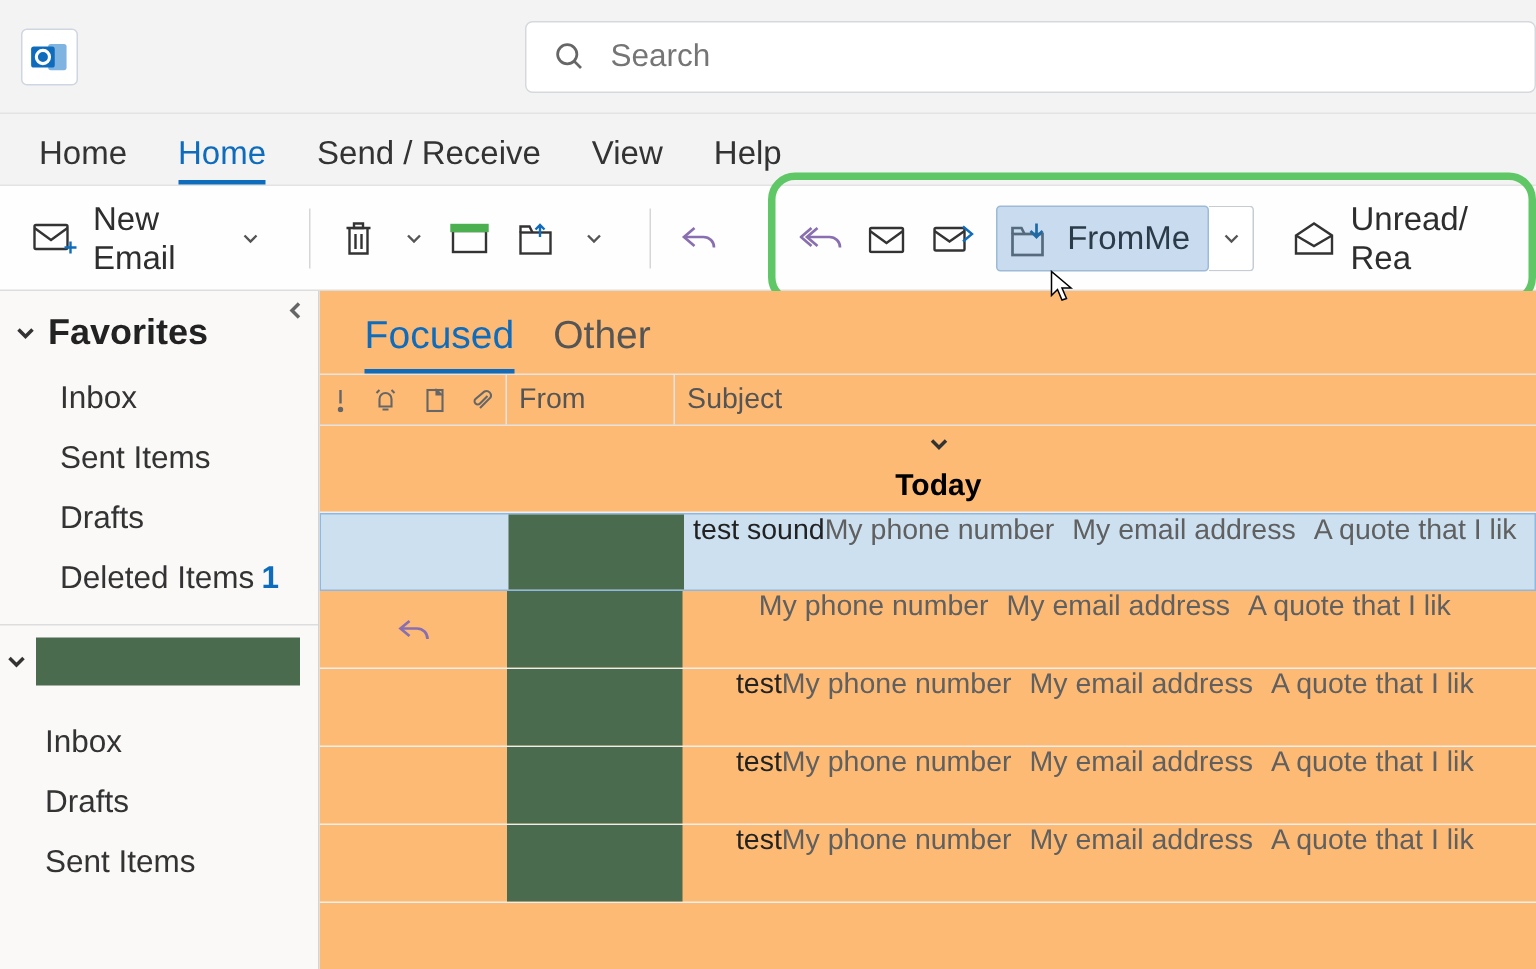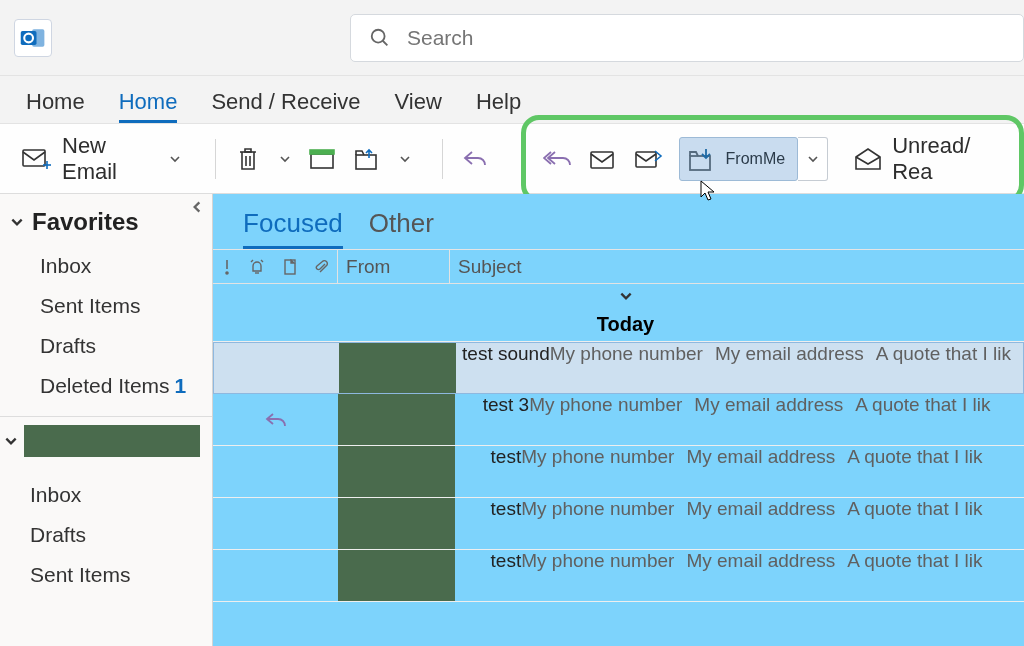--- a/index.html
+++ b/index.html
@@ -66,21 +66,21 @@
   .btn .lbl { font-size:22px; color:#2e2e2e; }
   .iconbtn { width:36px;height:36px; display:flex;align-items:center;justify-content:center;cursor:pointer;border-radius:4px;}
   .caret { width:18px;height:18px;display:flex;align-items:center;justify-content:center;}
   svg { display:block; }
 
   .quickstep {
     height:44px; display:flex;align-items:center; gap:10px;
     background:#c9dcef; border:1px solid #9dbad6; border-radius:3px;
     padding:0 12px 0 8px; cursor:pointer;
   }
-  .quickstep .lbl { font-size:16px; color:#2b3b4a;text-align:right; }
+  .quickstep .lbl { font-size:22px; color:#2b3b4a;text-align:right; }
   .quickstep-dd { width:30px;height:44px; border:1px solid #c6ccd3;border-left:none;border-radius:0 3px 3px 0;
      display:flex;align-items:center;justify-content:center; background:#fff; cursor:pointer;}
   .highlightbox {
     border:5px solid #5fc765; border-radius:18px;
     display:flex; align-items:center; height:88px;
     margin-top:-10px; margin-bottom:-10px;
     padding:0 16px; gap:14px;
   }
 
   
@@ -97,21 +97,21 @@
     font-size:21px; color:#333; padding:8px 18px 8px 0; display:flex;
     justify-content:space-between; cursor:pointer;
   }
   .badge { color:#0f6cbd; font-weight:600; }
   .account-hdr {
     display:flex;align-items:center;gap:6px; padding: 8px 0 8px 4px; cursor:pointer;
   }
   .account-hdr .block { flex:1; height:32px; background:#4a6b4d; margin-right:12px;}
 
   
-  .main { flex:1; display:flex; flex-direction:column; background:#7dd3fc;}
+  .main { flex:1; display:flex; flex-direction:column; background:#fdba74;}
   .tabs { display:flex; gap:26px; padding:14px 0 0 30px; border-bottom:1px solid #e5e5e5;}
   .tab { font-size:26px; color:#555; padding-bottom:10px; cursor:pointer;}
   .tab.active { color:#0f6cbd; border-bottom:3px solid #0f6cbd; padding-bottom:7px;}
   .cols { display:flex; border-bottom:1px solid #e3e3e3; height:34px; align-items:center;}
   .colicons { width:125px; display:flex;justify-content:space-around;align-items:center;border-right:1px solid #e3e3e3;height:100%;}
   .colfrom { width:112px; padding-left:8px; font-size:19px;color:#555;border-right:1px solid #e3e3e3;height:100%;display:flex;align-items:center;}
   .colsubj { padding-left:8px; font-size:19px;color:#555;}
   .grouphdr { display:flex;align-items:center;gap:10px; padding:5px 0 5px 14px;border-bottom:1px solid #eee;flex-direction:column;}
   .grouphdr .gt { font-size:20px; font-weight:600; }
   .msglist { flex:1;}
@@ -381,21 +381,20 @@
           <div class="left">
             <span>
               <svg width="24" height="18" viewBox="0 0 24 18" fill="none" stroke="#8a6fb0" stroke-width="1.8">
                 <path d="M9 3 L3 8 L9 13"></path>
                 <path d="M3 8 H14 C18 8 21 11 21 15"></path>
               </svg>
             </span>
           </div>
           <div class="from"></div>
           <div class="right">
-            <div class="subj">test 3</div>
             <div class="prev"><span>My phone number</span><span>My email address</span><span>A quote that I lik</span></div>
           </div>
         </div>
         <div class="msg">
           <div class="left"></div>
           <div class="from"></div>
           <div class="right">
             <div class="subj">test</div>
             <div class="prev"><span>My phone number</span><span>My email address</span><span>A quote that I lik</span></div>
           </div>

